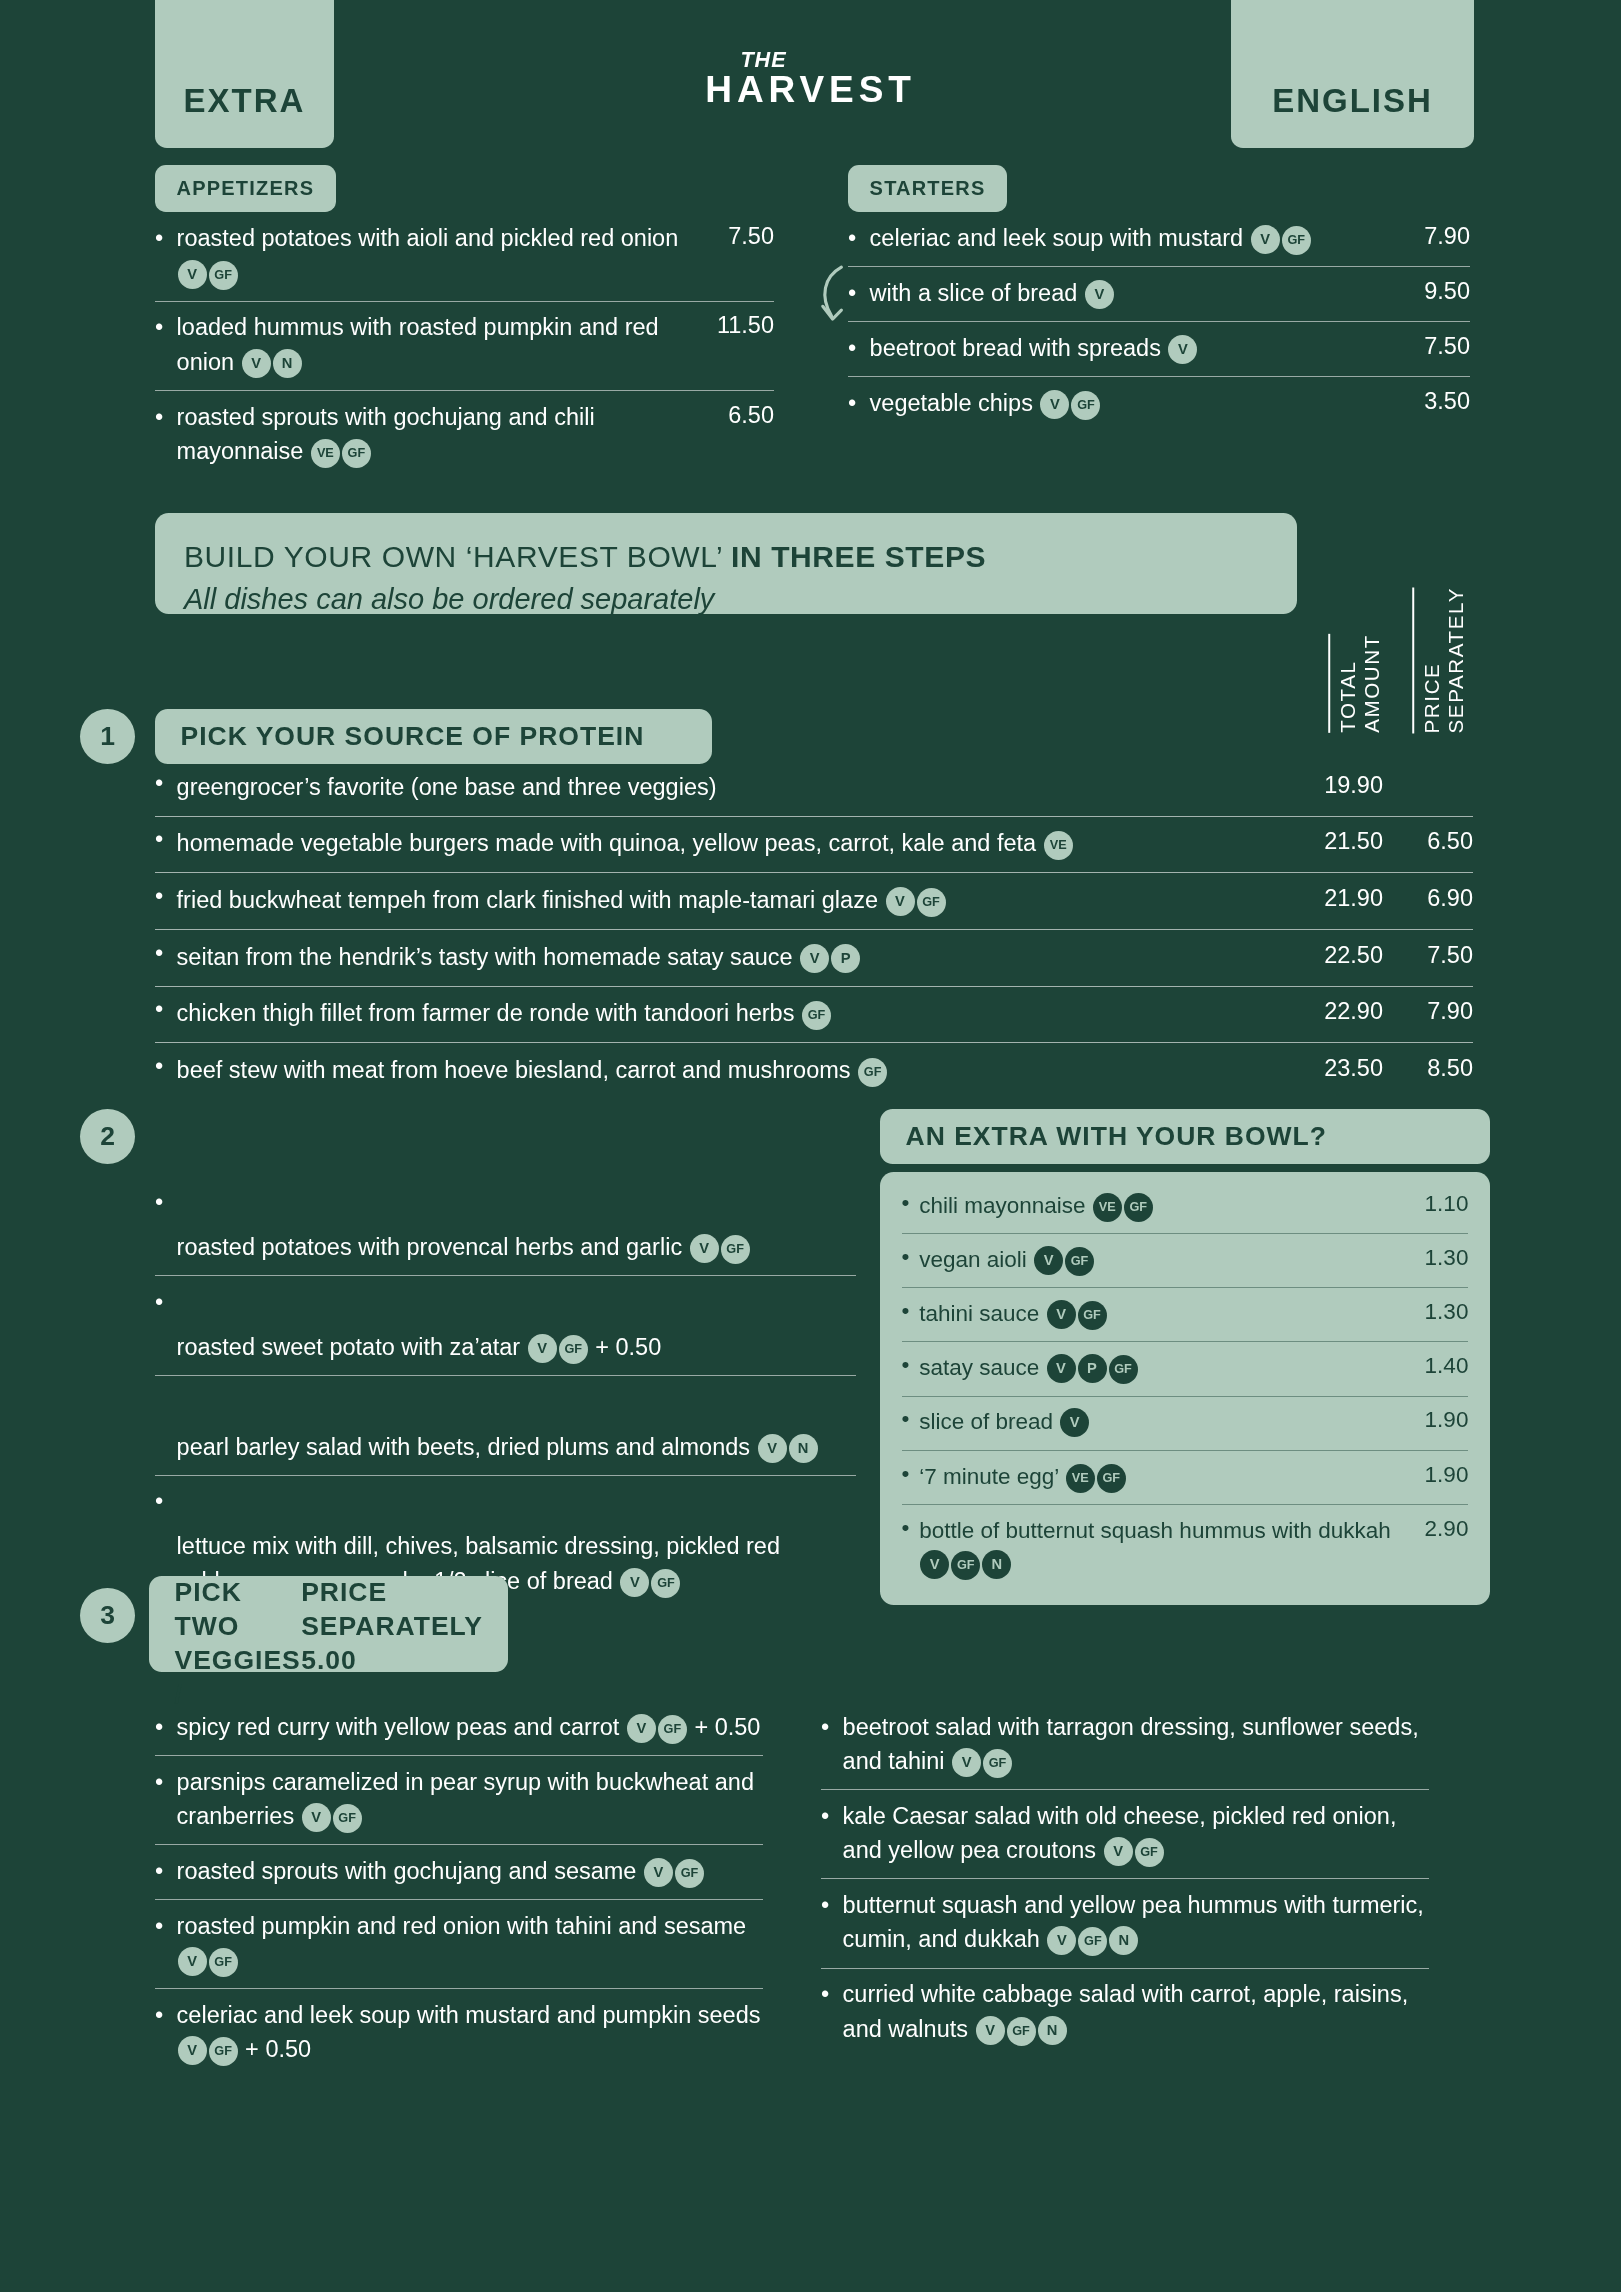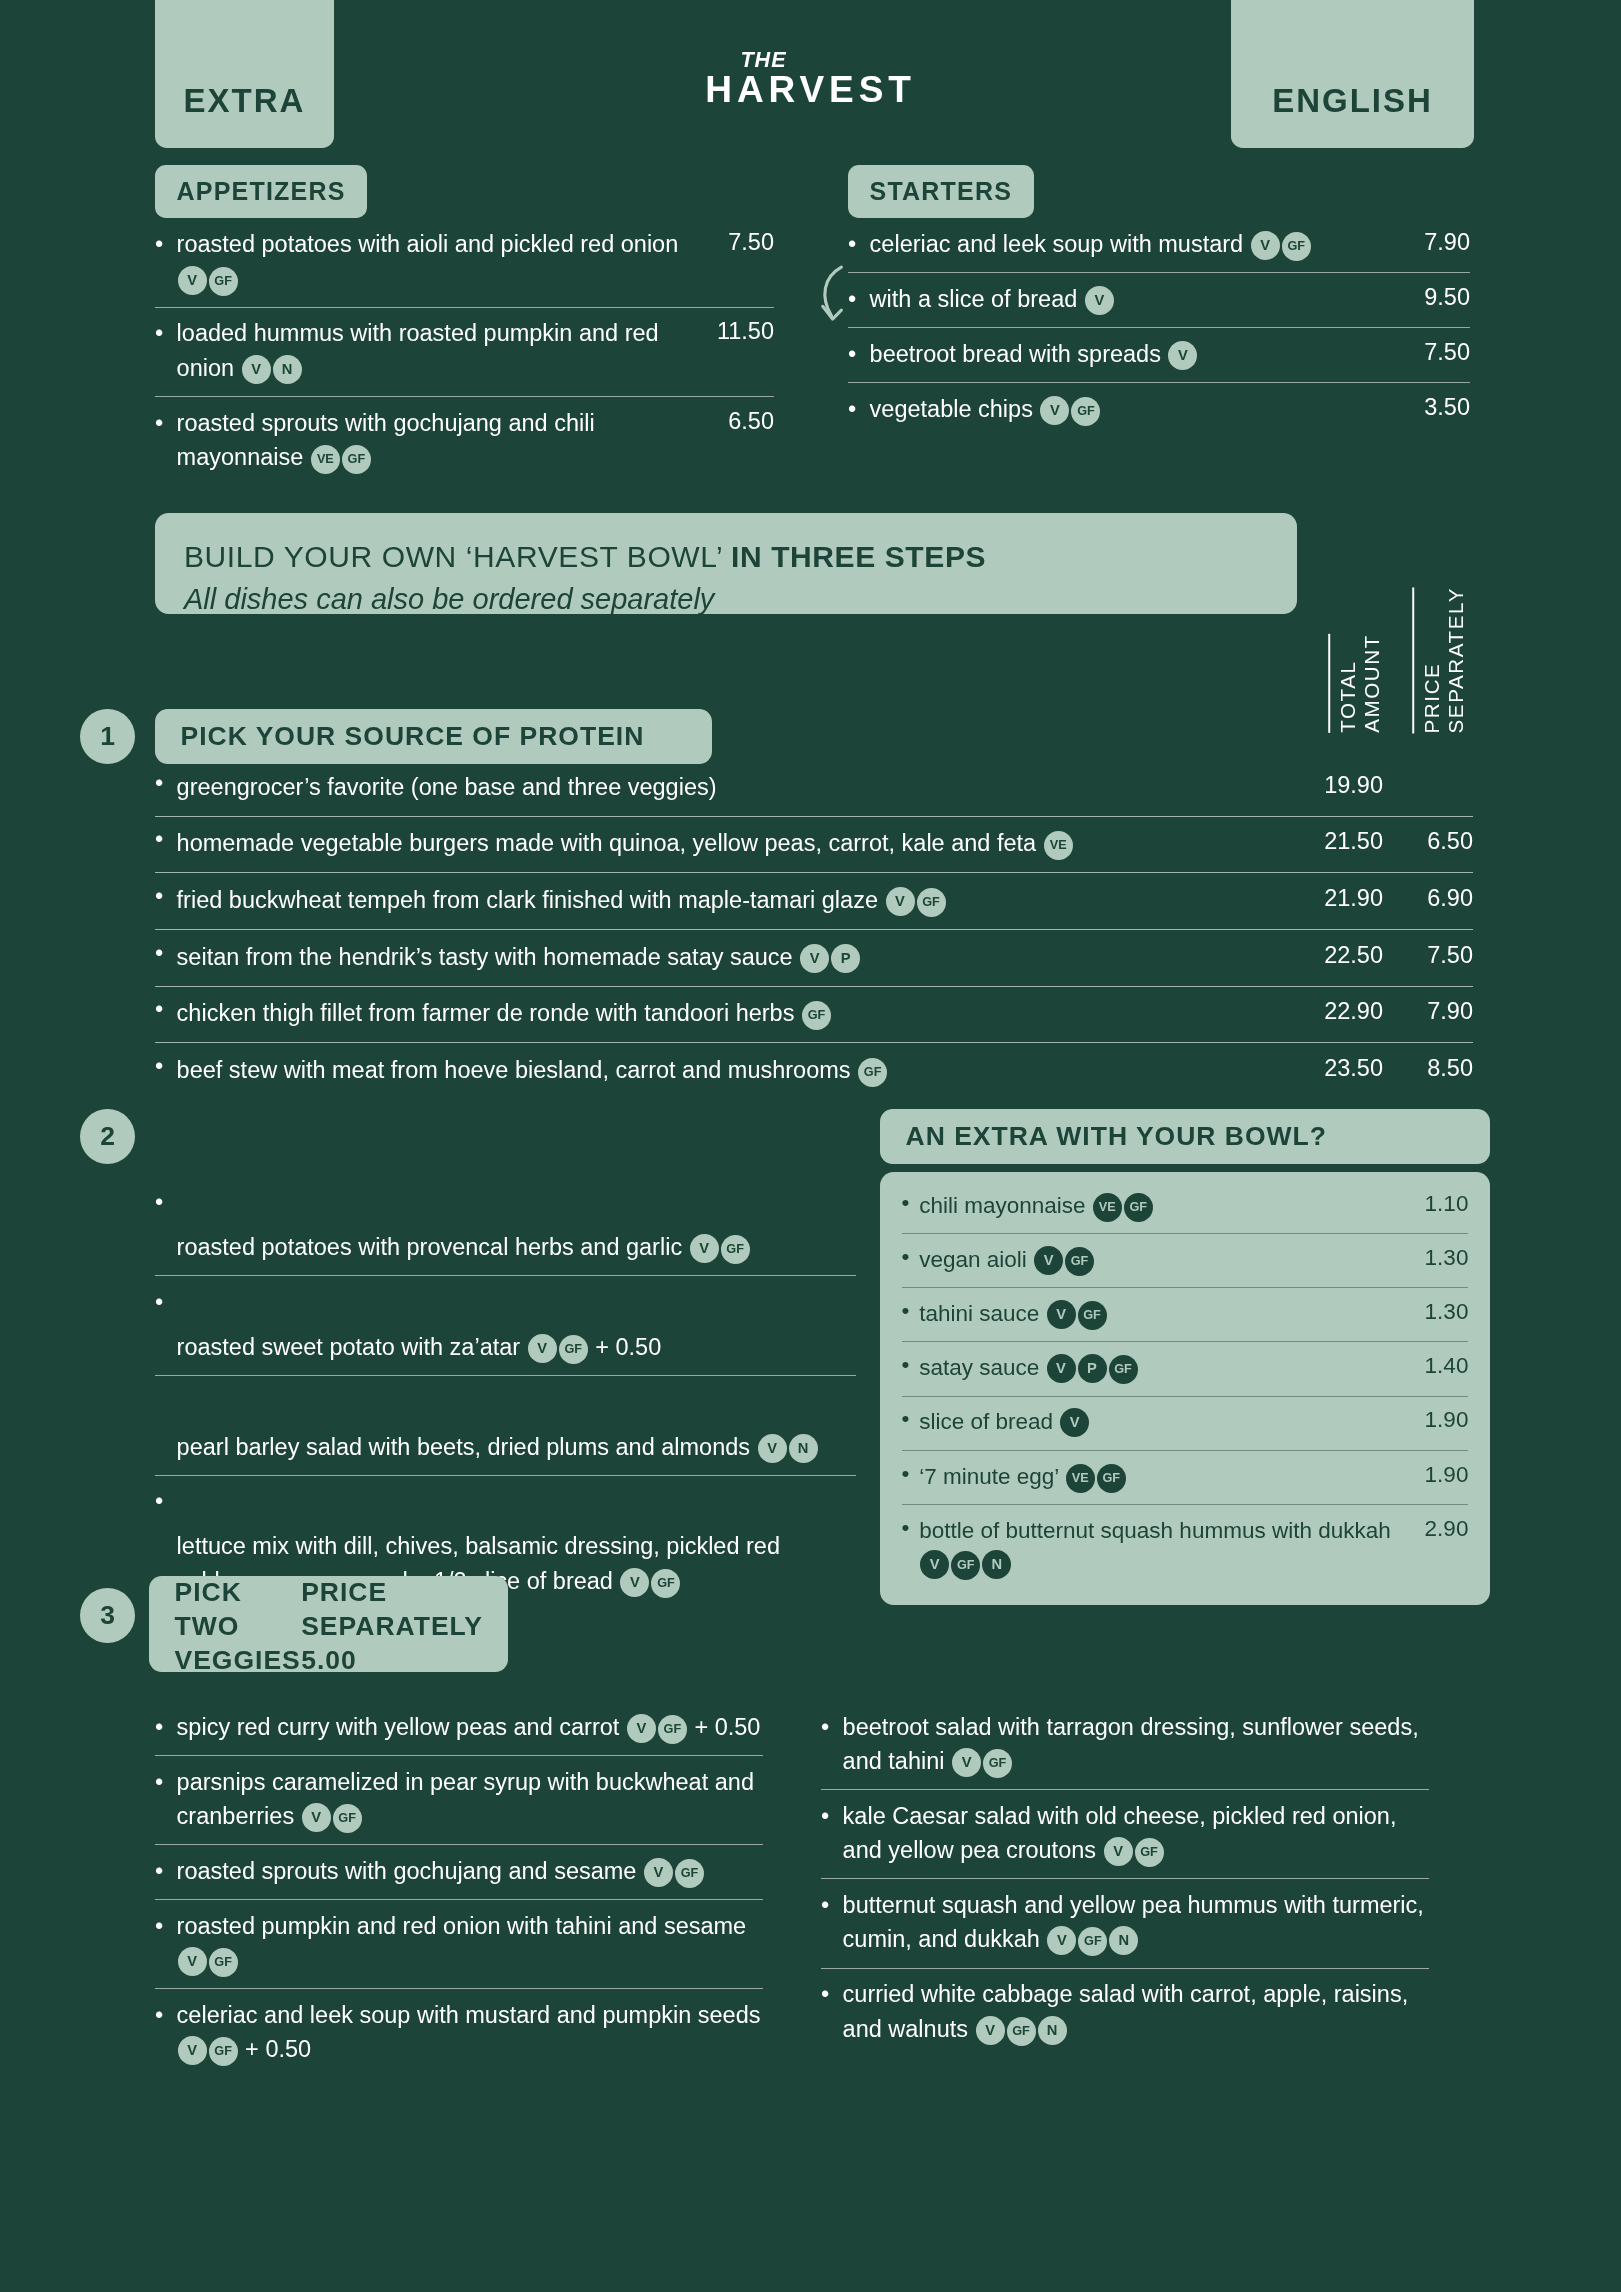--- a/index.html
+++ b/index.html
@@ -42,21 +42,21 @@
     display:block;font-size:21.6px;font-style:italic;letter-spacing:1px;
     margin-left:-94px;margin-bottom:-3.9px;font-weight:bold;
   }
   .logo .harvest{
     display:block;font-size:37px;font-weight:bold;letter-spacing:4.9px;
   }
 
   
   .tag{
     display:inline-block;background:var(--mint);color:var(--dark);
-    font-weight:bold;font-size:25px;letter-spacing:1.2px;
+    font-weight:bold;font-size:20px;letter-spacing:1.2px;
     padding:11.8px 21.6px 12.7px;border-radius:10.8px;
   }
 
   
   .dishlist{list-style:none;}
   .dish{
     position:relative;
     border-bottom:1px solid rgba(255,255,255,.55);
     padding:8.8px 0 10.8px 0;
   }

